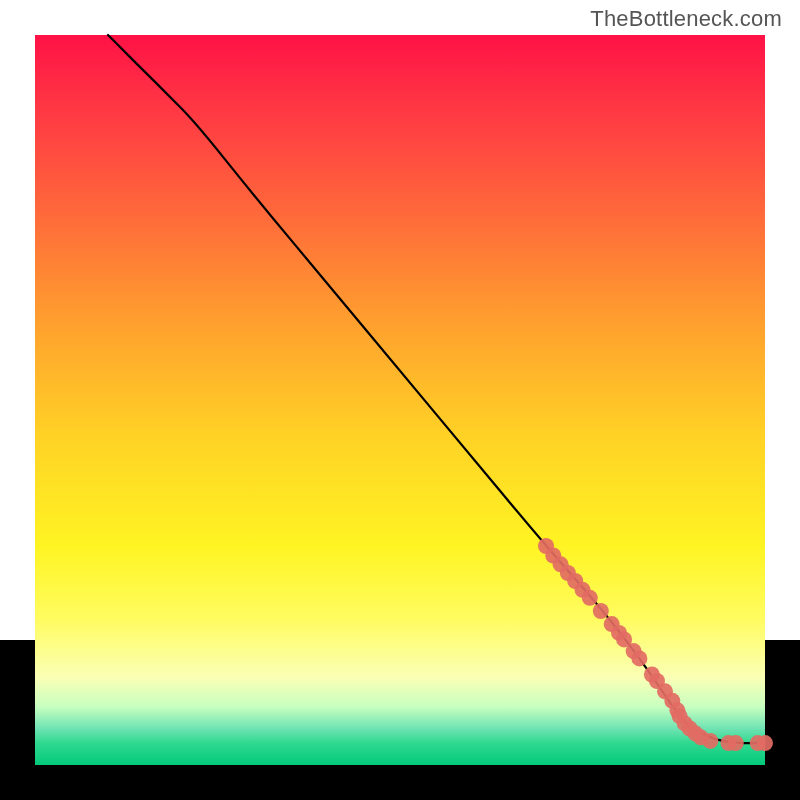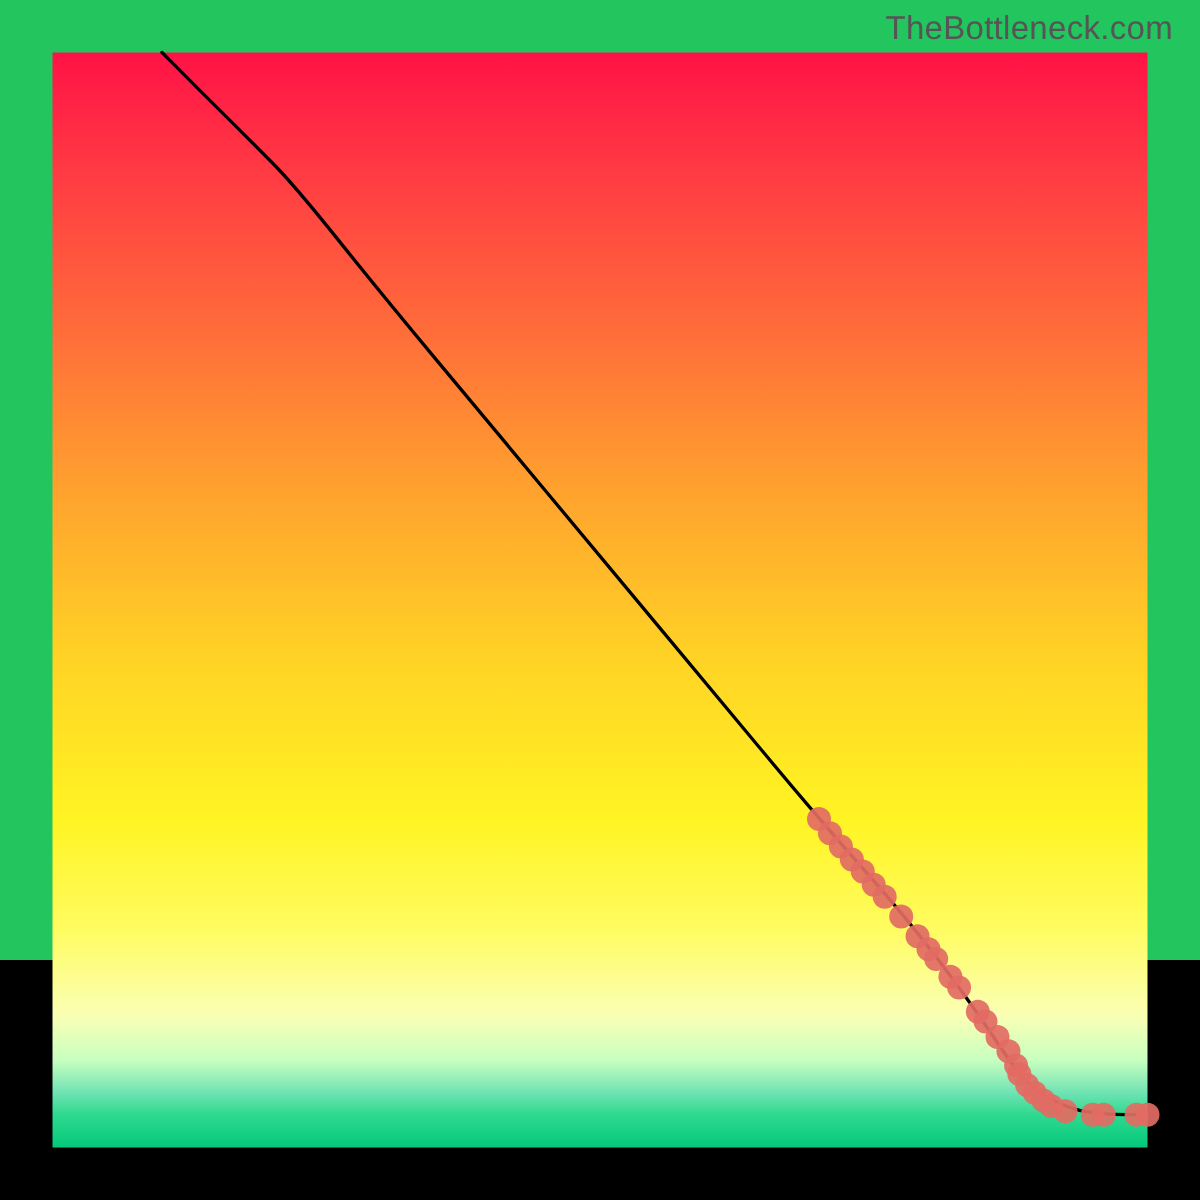--- a/index.html
+++ b/index.html
@@ -8,21 +8,21 @@
     background: #000;
     width: 800px;
     height: 800px;
     overflow: hidden;
     font-family: Arial, Helvetica, sans-serif;
   }
   .frame {
     position: relative;
     width: 800px;
     height: 640px;
-    background: #22c55e;
+    background: #ffffff;
   }
   .watermark {
     position: absolute;
     top: 6px;
     right: 18px;
     color: #555;
     font-size: 22px;
     font-weight: 500;
     letter-spacing: 0.2px;
     z-index: 5;

